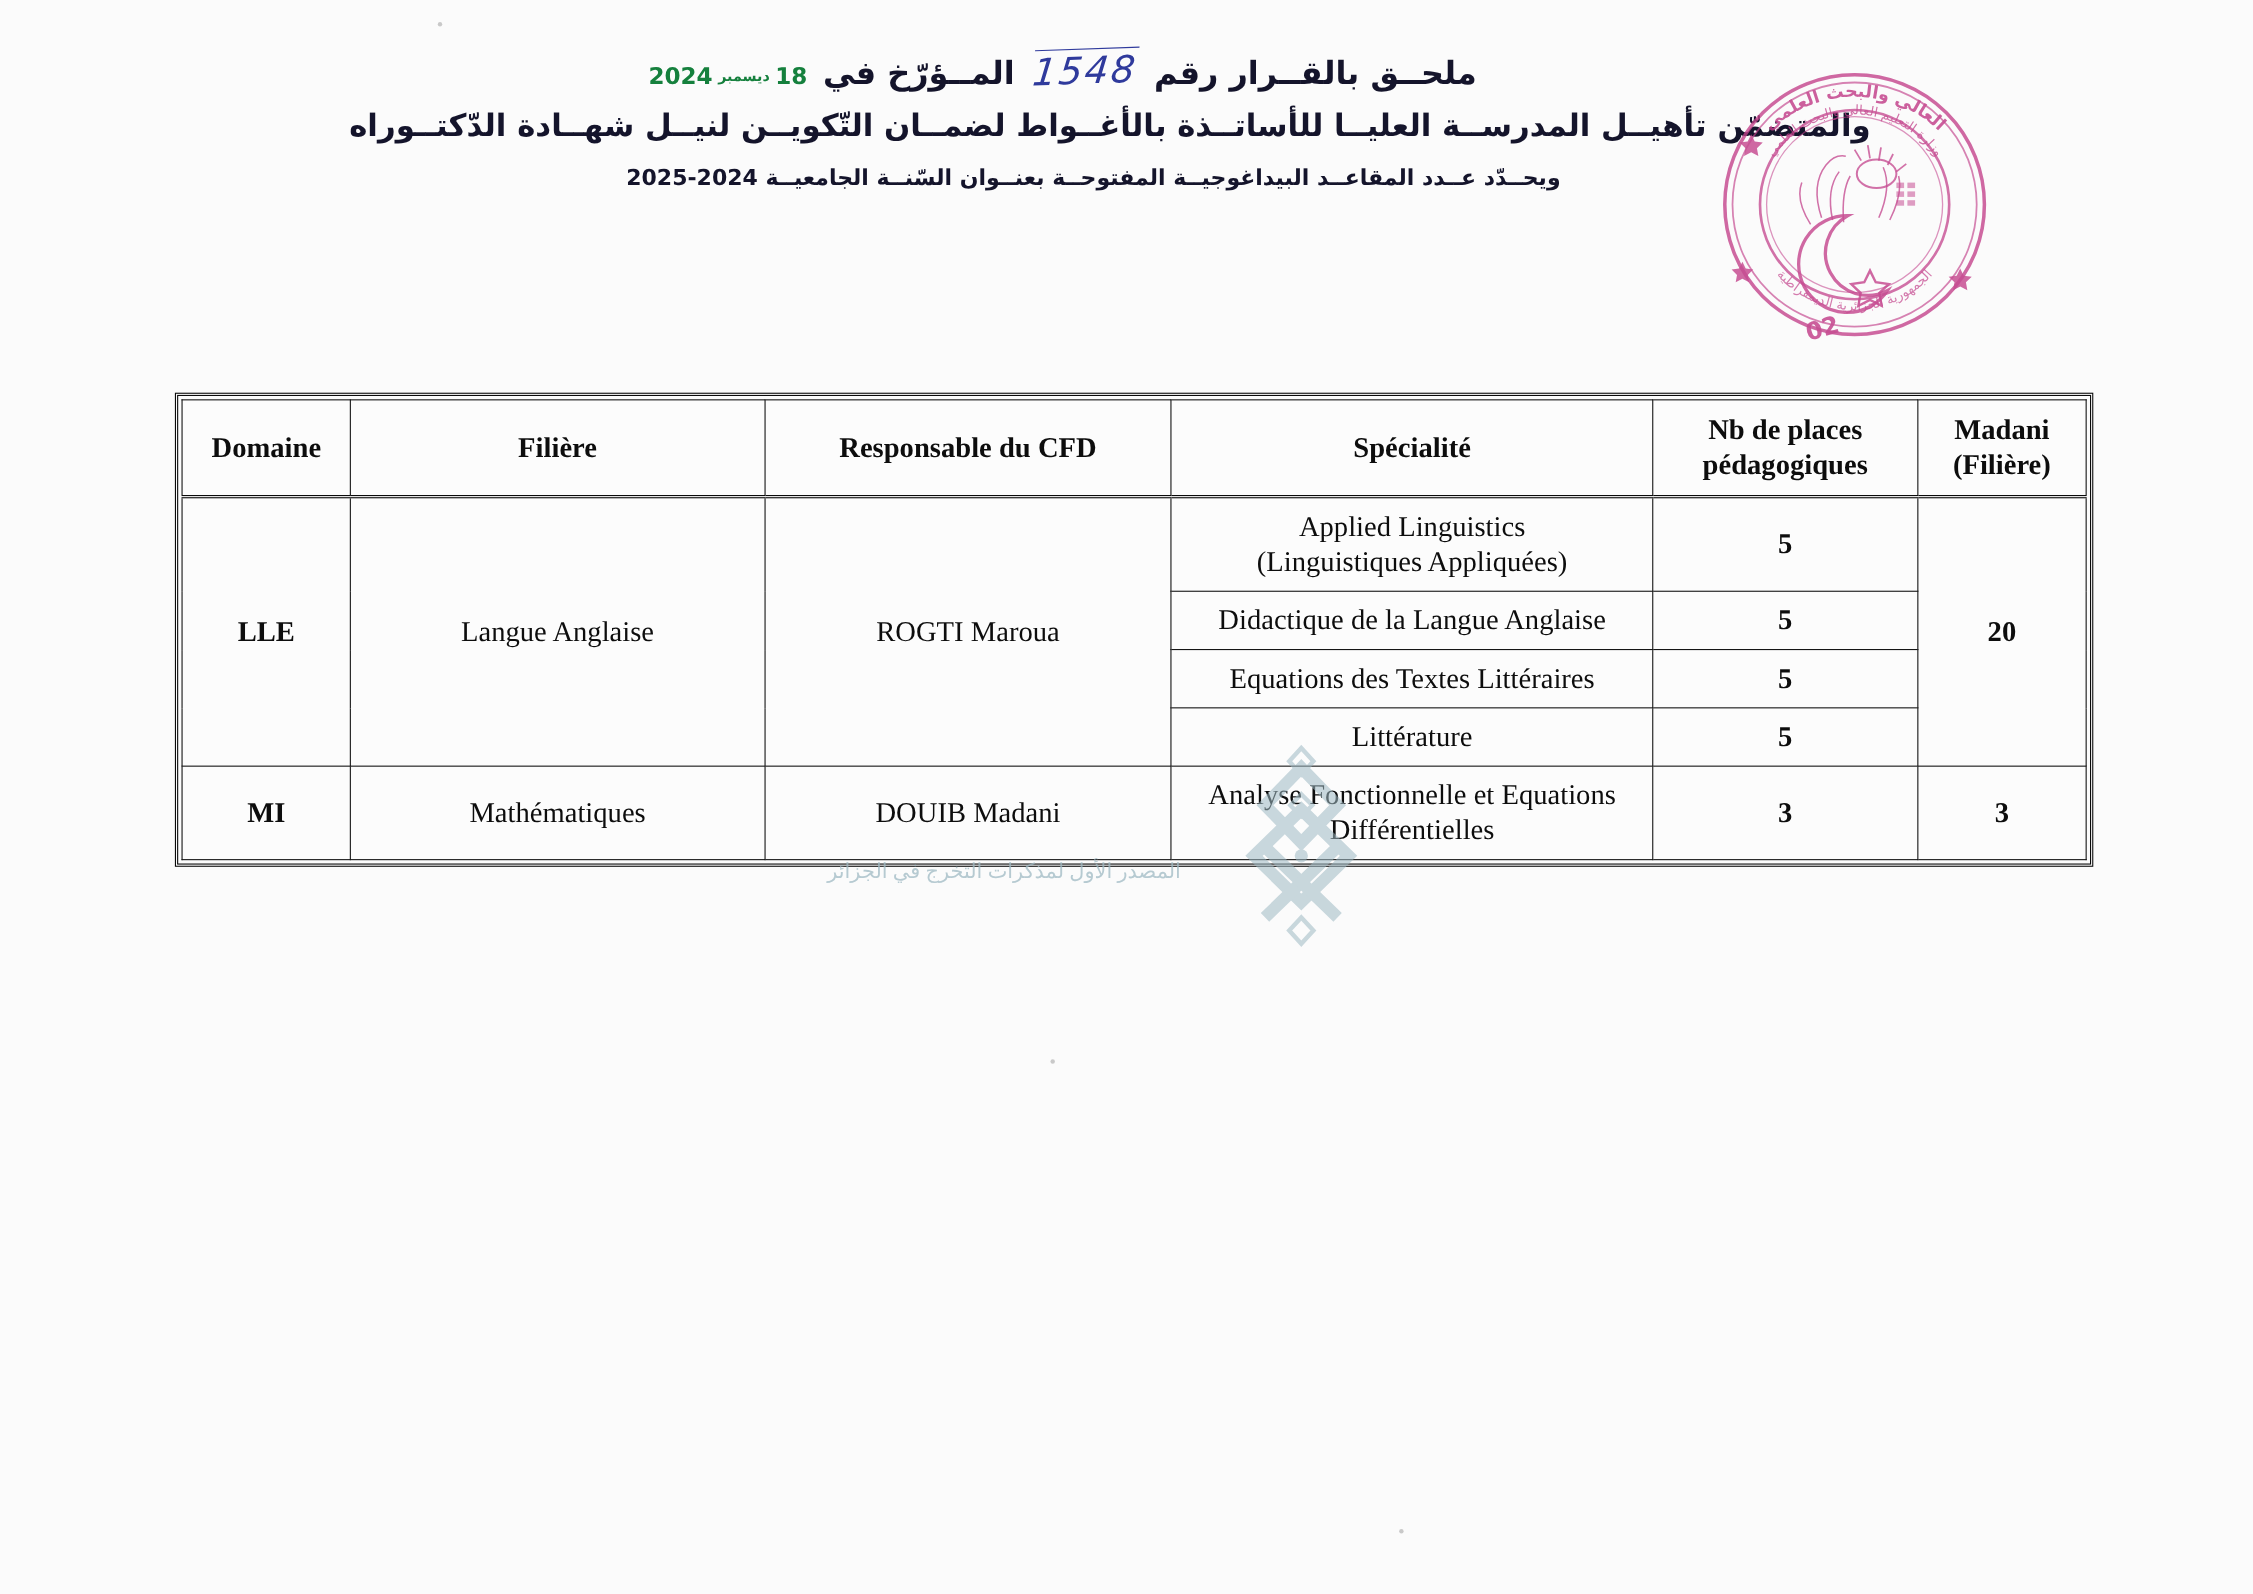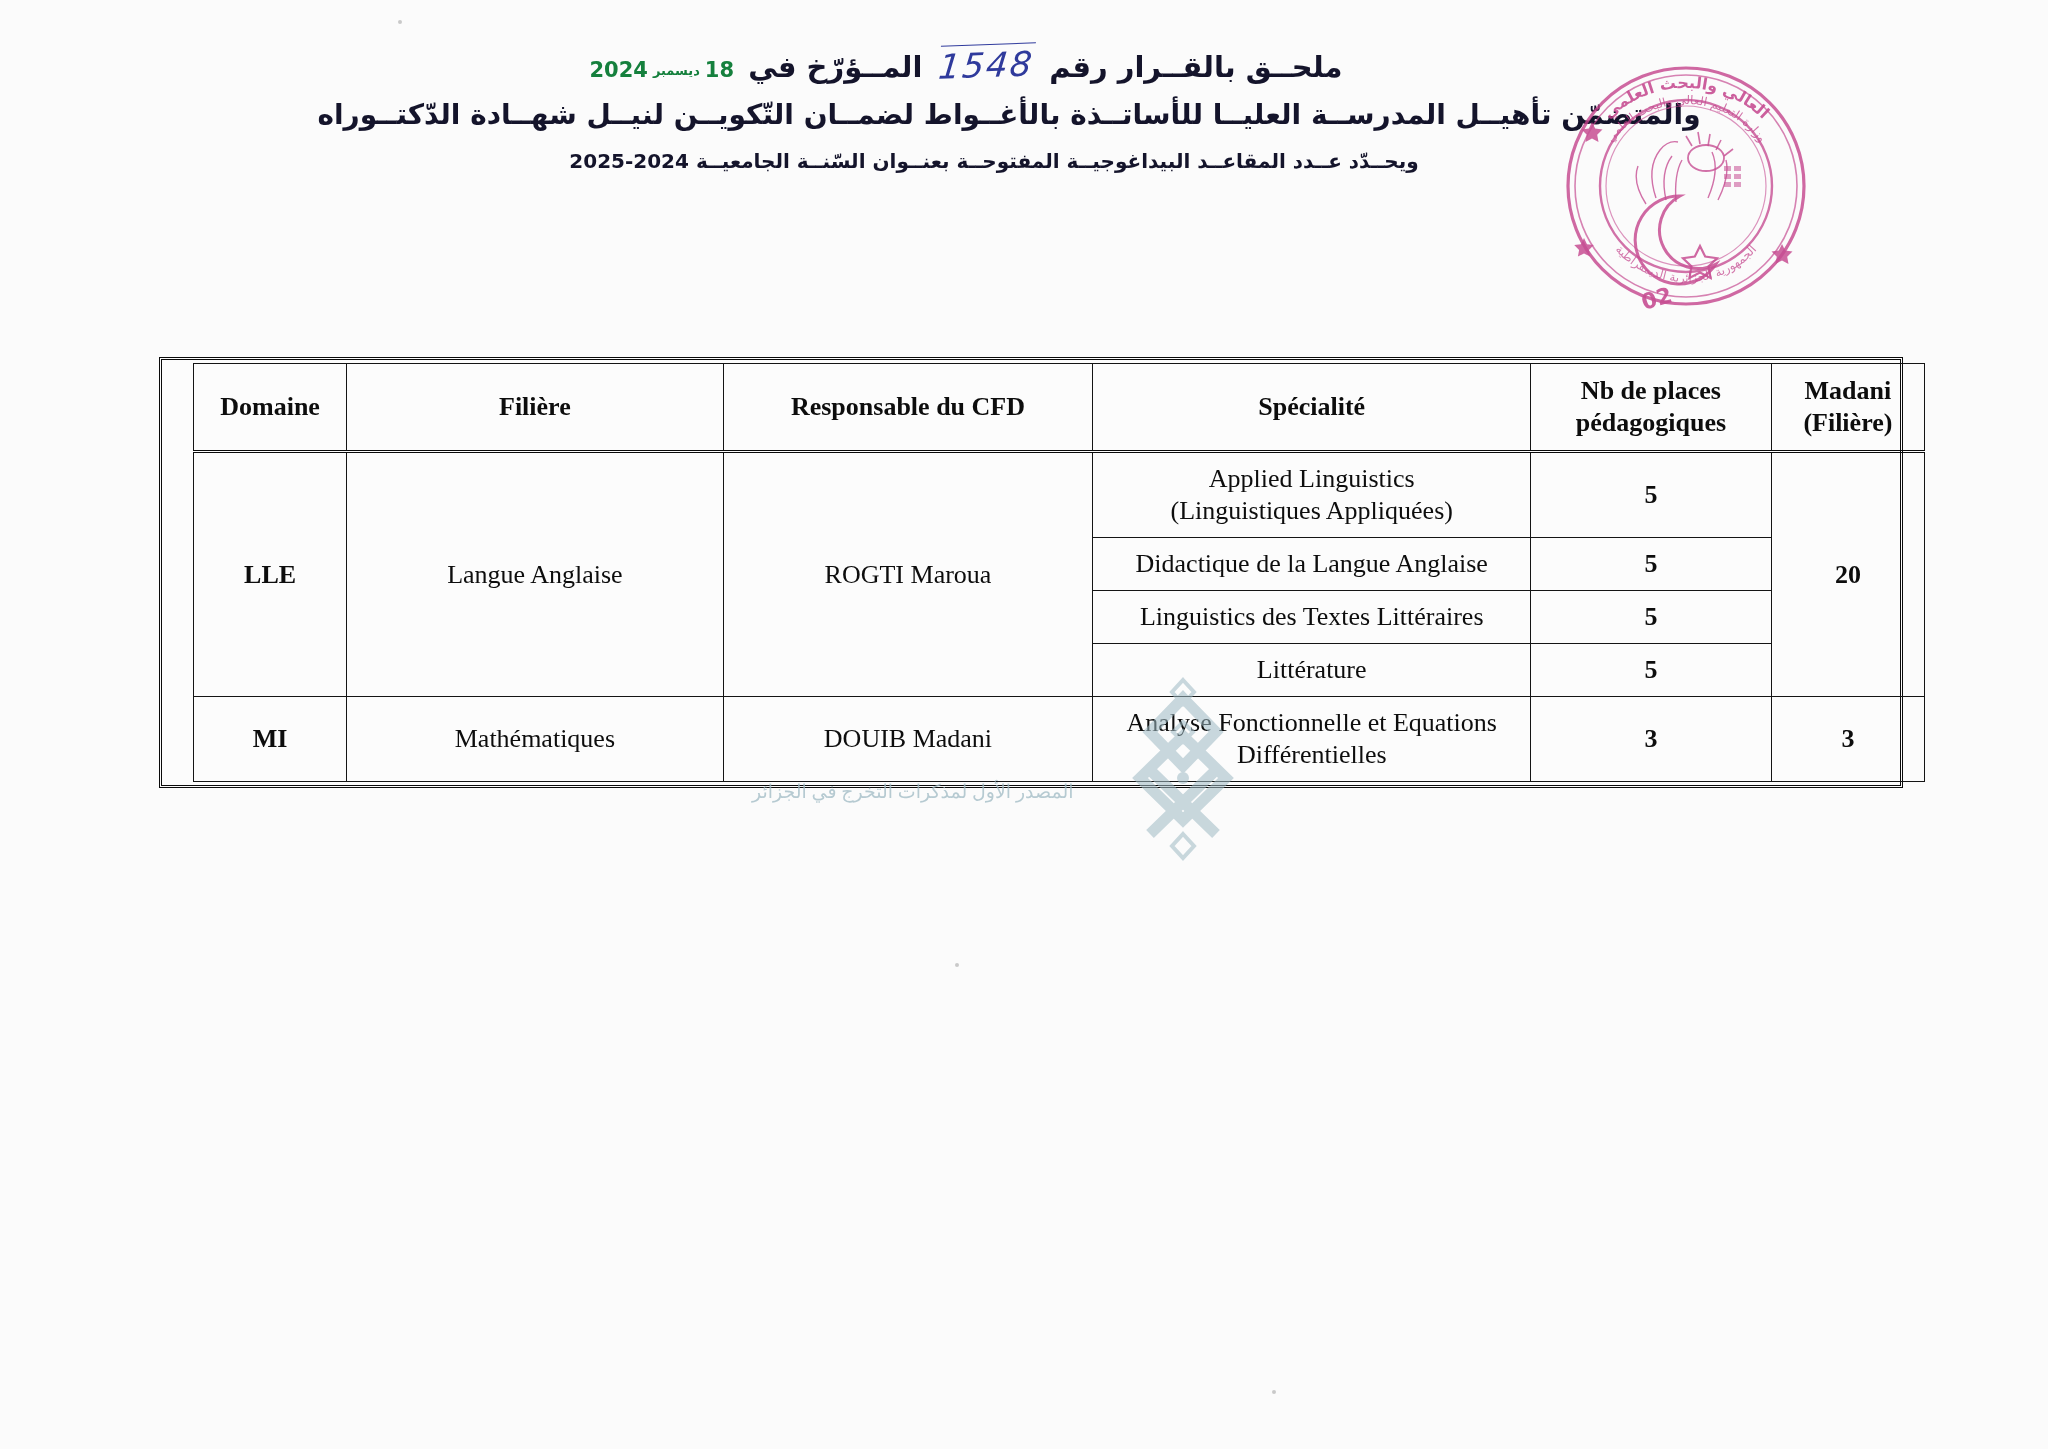--- a/index.html
+++ b/index.html
@@ -148,21 +148,20 @@
     top: 357px;
     width: 1732px;
     border: 3px double #0a0a0a;
     padding: 3px;
     background: #fcfcfc;
   }
   table.main {
     width: 100%;
     border-collapse: collapse;
     table-layout: fixed;
-    margin-left: 28px;
   }
   table.main td, table.main th {
     border: 1px solid #141414;
     text-align: center;
     vertical-align: middle;
     font-family: "Liberation Serif", "DejaVu Serif", serif;
     color: #0d0d0d;
   }
   table.main thead th {
     font-weight: bold;
@@ -333,21 +332,21 @@
             <div>(Linguistiques Appliquées)</div>
           </td>
           <td class="places">5</td>
           <td class="total" rowspan="4">20</td>
         </tr>
         <tr>
           <td>Didactique de la Langue Anglaise</td>
           <td class="places">5</td>
         </tr>
         <tr>
-          <td>Linguistics des Textes Littéraires</td>
+          <td>Equations des Textes Littéraires</td>
           <td class="places">5</td>
         </tr>
         <tr>
           <td>Littérature</td>
           <td class="places">5</td>
         </tr>
 
         <tr>
           <td class="domaine">MI</td>
           <td>Mathématiques</td>

